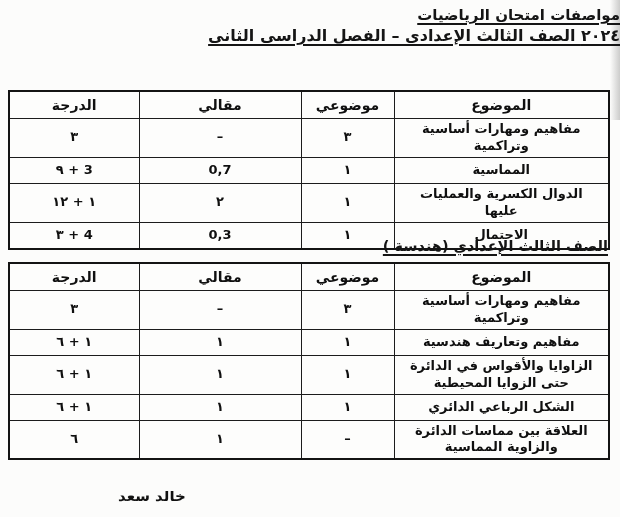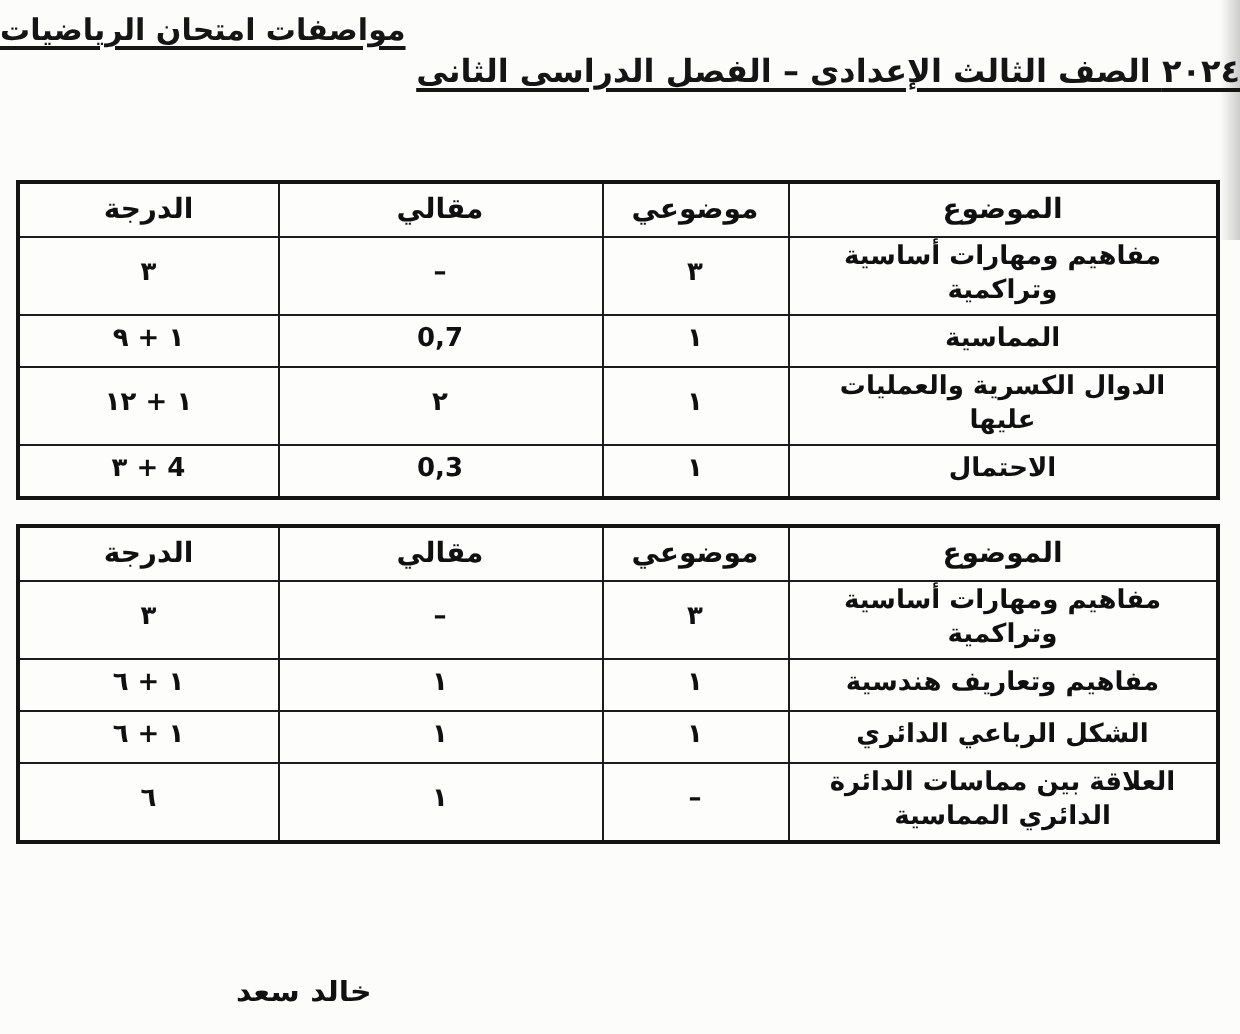--- a/index.html
+++ b/index.html
@@ -15,21 +15,21 @@
     color:#151515;
     direction:rtl;
   }
   .scan-shadow{
     position:absolute;top:0;right:0;width:10px;height:120px;
     background:linear-gradient(to left, rgba(60,60,60,.25), rgba(0,0,0,0));
     pointer-events:none;
   }
   .title1{
     position:absolute;top:6px;left:0;width:620px;
-    text-align:left;font-size:15px;font-weight:bold;
+    text-align:right;font-size:15px;font-weight:bold;
     text-decoration:underline;text-decoration-thickness:1.5px;text-underline-offset:3px;
   }
   .title2{
     position:absolute;top:26px;left:0;width:620px;
     font-size:16px;font-weight:bold;
     text-decoration:underline;text-decoration-thickness:1.5px;text-underline-offset:3px;
   }
   .section-title{
     position:absolute;right:12px;
     font-size:14.5px;font-weight:bold;
@@ -90,37 +90,38 @@
         <tr>
           <td>مفاهيم ومهارات أساسية وتراكمية</td>
           <td>٣</td>
           <td>–</td>
           <td>٣</td>
         </tr>
         <tr>
           <td>المماسية</td>
           <td>١</td>
           <td>0,7</td>
-          <td>١ + ٩</td>
+          <td>3 + ٩</td>
         </tr>
         <tr>
           <td>الدوال الكسرية والعمليات عليها</td>
           <td>١</td>
           <td>٢</td>
           <td>١ + ١٢</td>
         </tr>
         <tr>
           <td>الاحتمال</td>
           <td>١</td>
           <td>0,3</td>
           <td>4 + ٣</td>
         </tr>
       </tbody>
   </table>
 
+  <div class="section-title sec2">الصف الثالث الإعدادي (هندسة )</div>
 
   <table class="spec-table tbl2">
     <colgroup>
       <col style="width:215px">
         <col style="width:93px">
         <col style="width:162px">
         <col style="width:130px">
     </colgroup>
     <thead>
         <tr>
@@ -137,27 +138,33 @@
           <td>–</td>
           <td>٣</td>
         </tr>
         <tr>
           <td>مفاهيم وتعاريف هندسية</td>
           <td>١</td>
           <td>١</td>
           <td>١ + ٦</td>
         </tr>
         <tr>
+          <td>الزاوايا والأقواس في الدائرة حتى الزوايا المحيطية</td>
+          <td>١</td>
+          <td>١</td>
+          <td>١ + ٦</td>
+        </tr>
+        <tr>
           <td>الشكل الرباعي الدائري</td>
           <td>١</td>
           <td>١</td>
           <td>١ + ٦</td>
         </tr>
         <tr>
-          <td>العلاقة بين مماسات الدائرة الدائري المماسية</td>
+          <td>العلاقة بين مماسات الدائرة والزاوية المماسية</td>
           <td>–</td>
           <td>١</td>
           <td>٦</td>
         </tr>
       </tbody>
   </table>
 
   <div class="signature">خالد سعد</div>
 
 </div>

